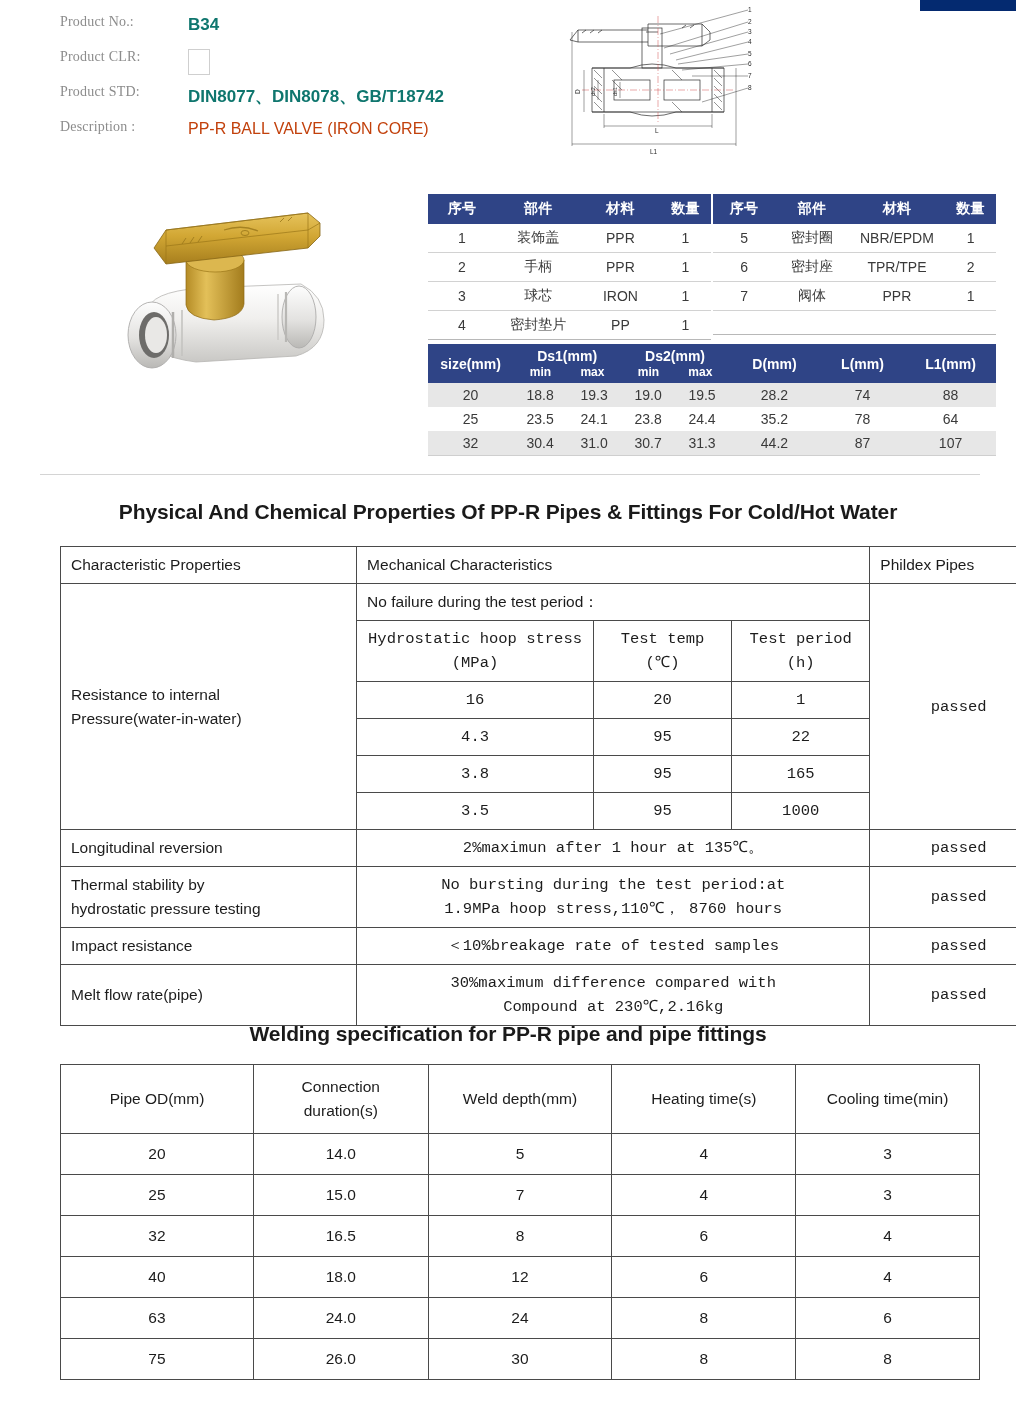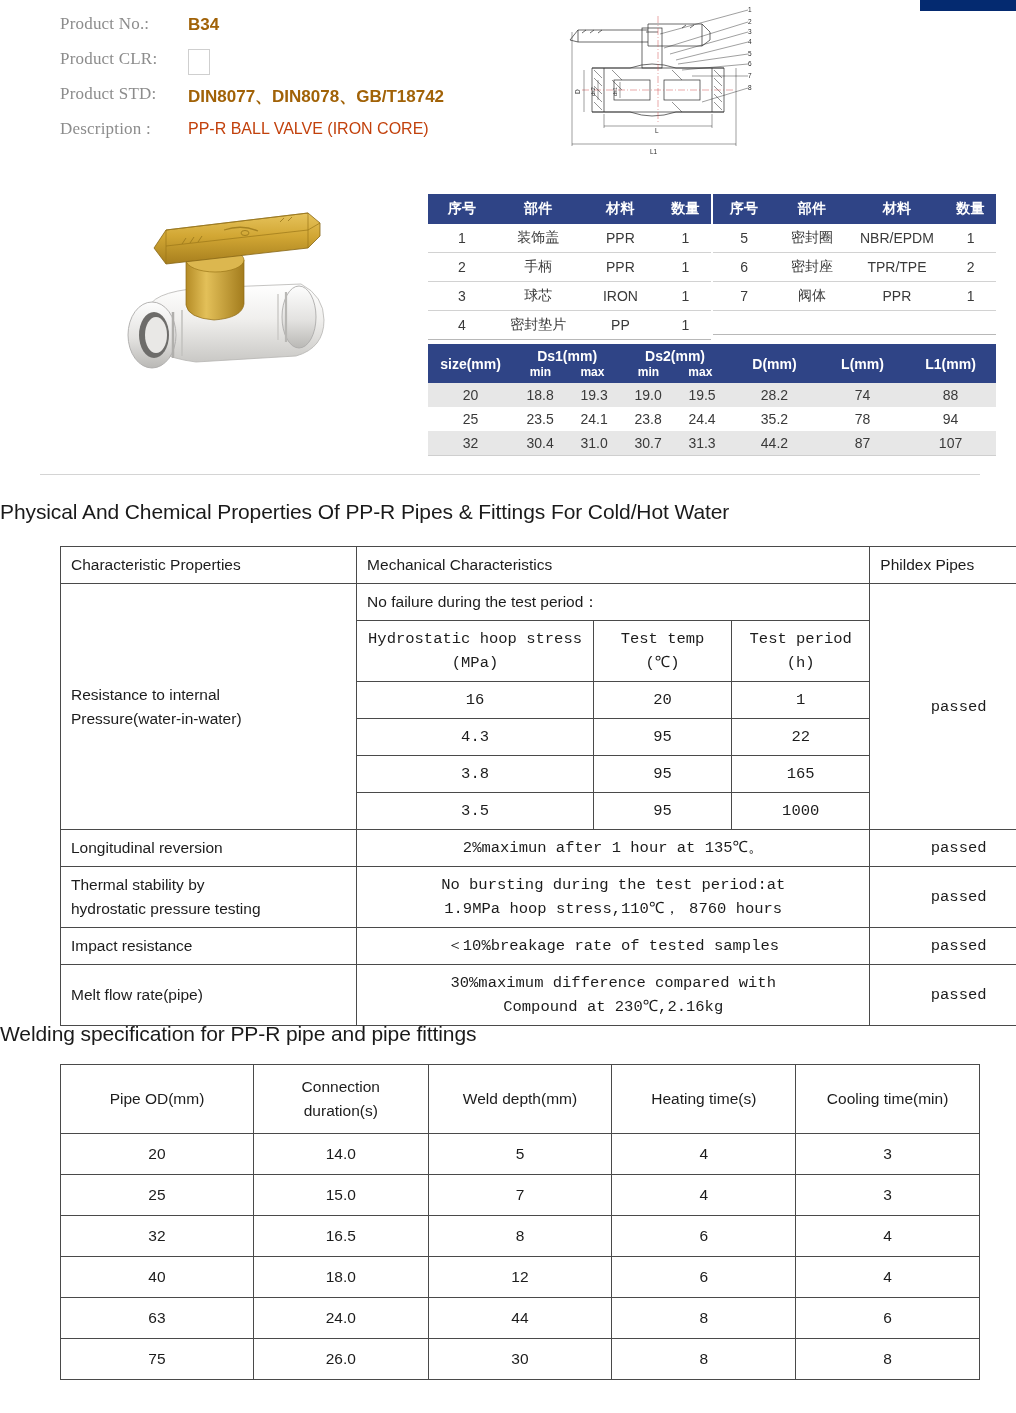--- a/index.html
+++ b/index.html
@@ -17,24 +17,24 @@
   .corner-bar{
     position:absolute; top:0; right:0;
     width:96px; height:11px; background:#042a70;
   }
 
   
   .header{ position:absolute; left:0; top:0; width:560px; padding:14px 0 0 60px; }
   .hrow{ display:flex; align-items:flex-start; margin-bottom:8px; height:27px; }
   .hlabel{
     width:128px; flex:0 0 128px;
-    font-size:17px; color:#8c8c8c; letter-spacing:.2px;
+    font-size:14px; color:#8c8c8c; letter-spacing:.2px;
     font-family:"Liberation Serif", serif;
   }
-  .hval{ font-size:17px; font-weight:bold; color:#a16207; padding-top:1px; }
+  .hval{ font-size:17px; font-weight:bold; color:#0f766e; padding-top:1px; }
   .hval.light{ font-weight:normal; color:#c2410c; font-size:16px; }
   .clr-swatch{
     width:22px; height:26px; border:1px solid #cfcfcf; background:#fff; display:inline-block;
   }
 
   
   .drawing{ position:absolute; left:552px; top:2px; width:212px; height:158px; }
 
   
   .photo{ position:absolute; left:96px; top:200px; width:310px; height:210px; }
@@ -65,22 +65,22 @@
   .dims tbody tr:last-child{ border-bottom:1px solid #cfcfcf; }
   .dims .hdr2{ display:flex; justify-content:space-around; margin-top:1px; }
 
   
   .divider{
     position:absolute; left:40px; top:474px; width:940px; height:1px; background:#d4d4d4;
   }
 
   
   .sec-title{
-    position:absolute; width:100%; 
-    font-size:21px; font-weight:normal; color:#1a1a1a; letter-spacing:-.1px;
+    position:absolute; width:100%; text-align:center;
+    font-size:21px; font-weight:bold; color:#1a1a1a; letter-spacing:-.1px;
   }
   #title-props{ top:500px; }
   #title-weld{ top:1022px; }
 
   
   .spec{
     position:absolute; border-collapse:collapse; font-size:15.5px; color:#1c1c1c;
   }
   .spec td, .spec th{
     border:1px solid #4a4a4a; padding:6px 10px; vertical-align:middle;
@@ -349,21 +349,21 @@
           <td>88</td>
         </tr>
       <tr>
           <td>25</td>
           <td>23.5</td>
           <td>24.1</td>
           <td>23.8</td>
           <td>24.4</td>
           <td>35.2</td>
           <td>78</td>
-          <td>94</td>
+          <td>64</td>
         </tr>
       <tr>
           <td>32</td>
           <td>30.4</td>
           <td>31.0</td>
           <td>30.7</td>
           <td>31.3</td>
           <td>44.2</td>
           <td>87</td>
           <td>107</td>
@@ -522,21 +522,21 @@
     <tr>
         <td>40</td>
         <td>18.0</td>
         <td>12</td>
         <td>6</td>
         <td>4</td>
       </tr>
     <tr>
         <td>63</td>
         <td>24.0</td>
-        <td>44</td>
+        <td>24</td>
         <td>8</td>
         <td>6</td>
       </tr>
     <tr>
         <td>75</td>
         <td>26.0</td>
         <td>30</td>
         <td>8</td>
         <td>8</td>
       </tr>

